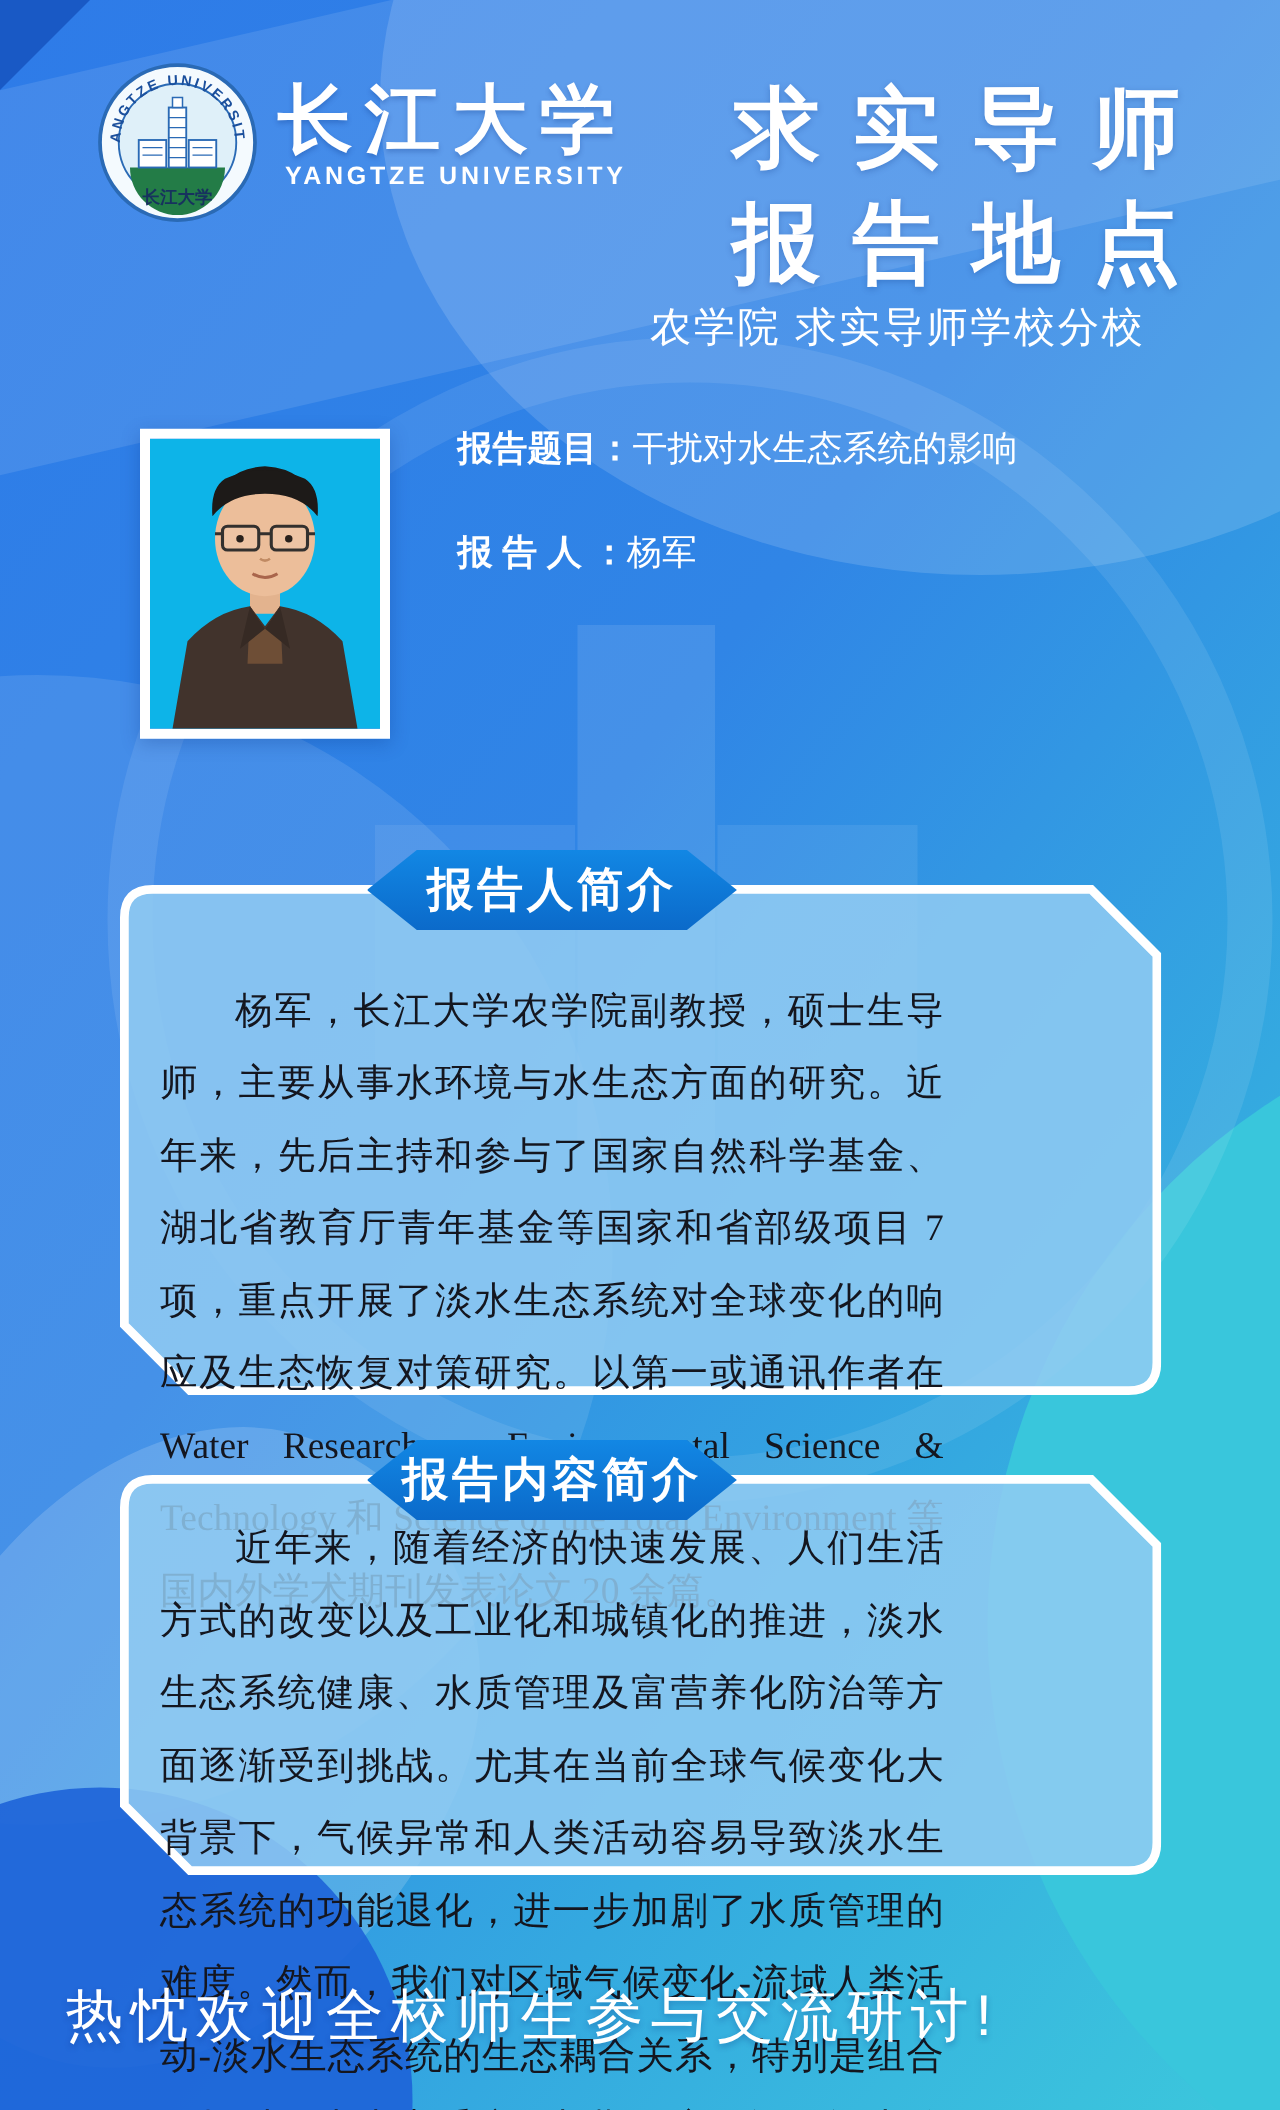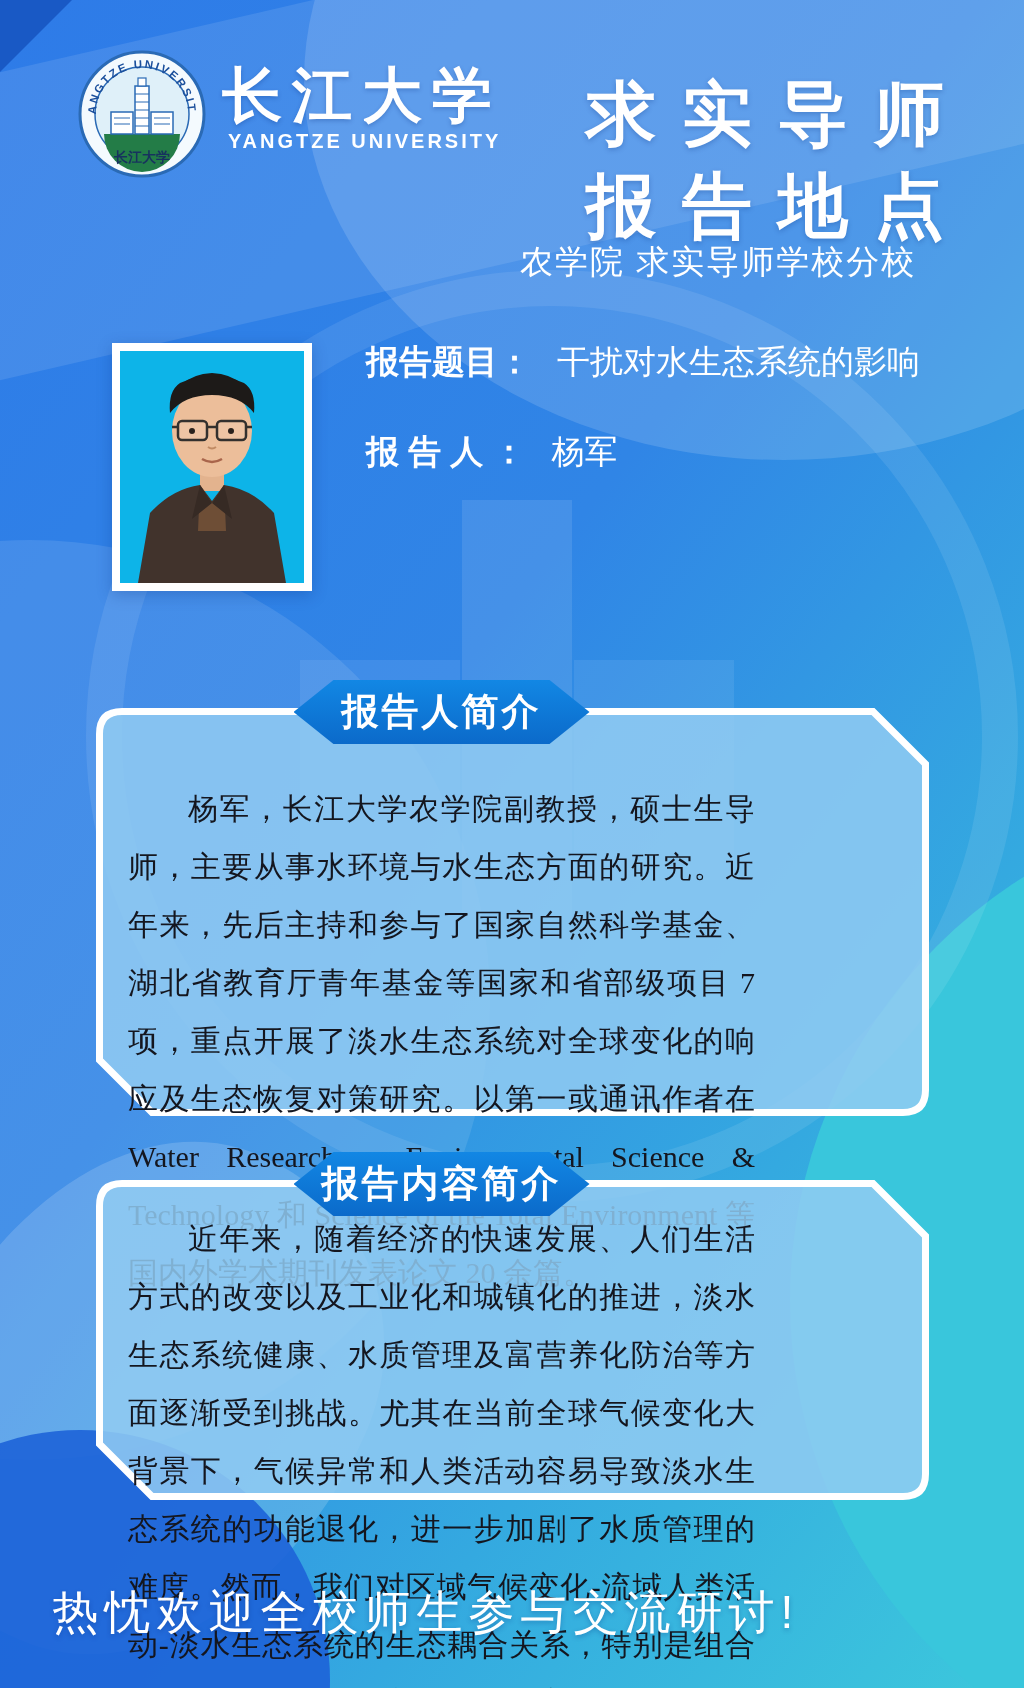--- a/index.html
+++ b/index.html
@@ -28,32 +28,32 @@
   .wm-ring{left:86px;top:270px;width:860px;height:860px;border-radius:50%;
     border:36px solid rgba(255,255,255,.09);}
   .wm-tower{left:462px;top:500px;width:110px;height:420px;background:rgba(255,255,255,.10);}
   .wm-wing-l{left:300px;top:660px;width:160px;height:220px;background:rgba(255,255,255,.08);}
   .wm-wing-r{left:574px;top:660px;width:160px;height:220px;background:rgba(255,255,255,.08);}
   
   .logo{left:78px;top:50px;width:128px;height:128px;}
   .univ-cn{left:222px;top:56px;font-size:60px;font-weight:bold;color:#fff;
     letter-spacing:10px;text-shadow:0 2px 4px rgba(0,40,120,.25);}
   .univ-en{left:228px;top:130px;font-size:20px;font-weight:bold;color:#fff;letter-spacing:3px;}
-  .salon-title{right:26px;top:68px;width:440px;text-align:center;color:#fff;
+  .salon-title{right:26px;top:56px;width:440px;text-align:center;color:#fff;
     font-size:70px;font-weight:bold;line-height:92px;letter-spacing:26px;
     text-shadow:0 2px 5px rgba(0,40,120,.25);}
   .subtitle{left:520px;top:240px;width:432px;text-align:left;color:#fff;
     font-size:33px;font-weight:normal;letter-spacing:2px;}
   
   .photo{left:112px;top:343px;width:200px;height:248px;border:8px solid #fff;
     box-sizing:border-box;box-shadow:0 4px 14px rgba(0,40,120,.25);}
   .info{left:366px;top:340px;width:620px;}
-  .info-row{display:flex;align-items:flex-start;color:#fff;font-size:33px;margin-bottom:45px;}
+  .info-row{display:flex;align-items:flex-start;color:#fff;font-size:28px;margin-bottom:45px;}
   .info-label{font-weight:bold;white-space:nowrap;}
-  .info-value{margin-left:26px;white-space:nowrap;}
+  .info-value{white-space:nowrap;}
   
   .section{left:96px;width:691px;}
   .sec1{top:708px;height:408px;}
   .sec2{top:1180px;height:320px;}
   .section svg.box{position:absolute;left:0;top:0;}
   .badge{position:absolute;left:50%;transform:translateX(-50%);top:-28px;
     width:296px;height:64px;display:flex;align-items:center;justify-content:center;
     background:linear-gradient(180deg,#1287e4,#0b6aca);
     clip-path:polygon(13.5% 0,86.5% 0,100% 50%,86.5% 100%,13.5% 100%,0 50%);
     color:#fff;font-size:37px;font-weight:bold;letter-spacing:3px;}

